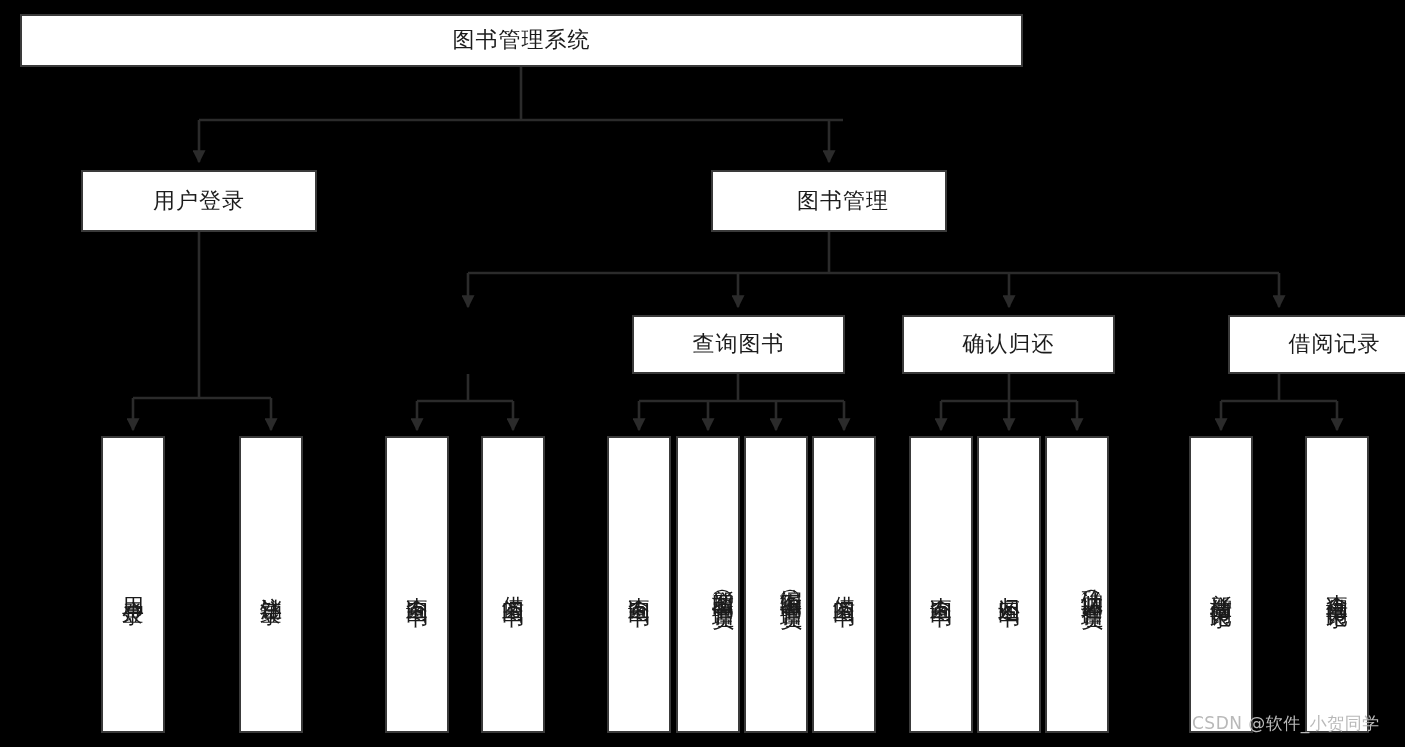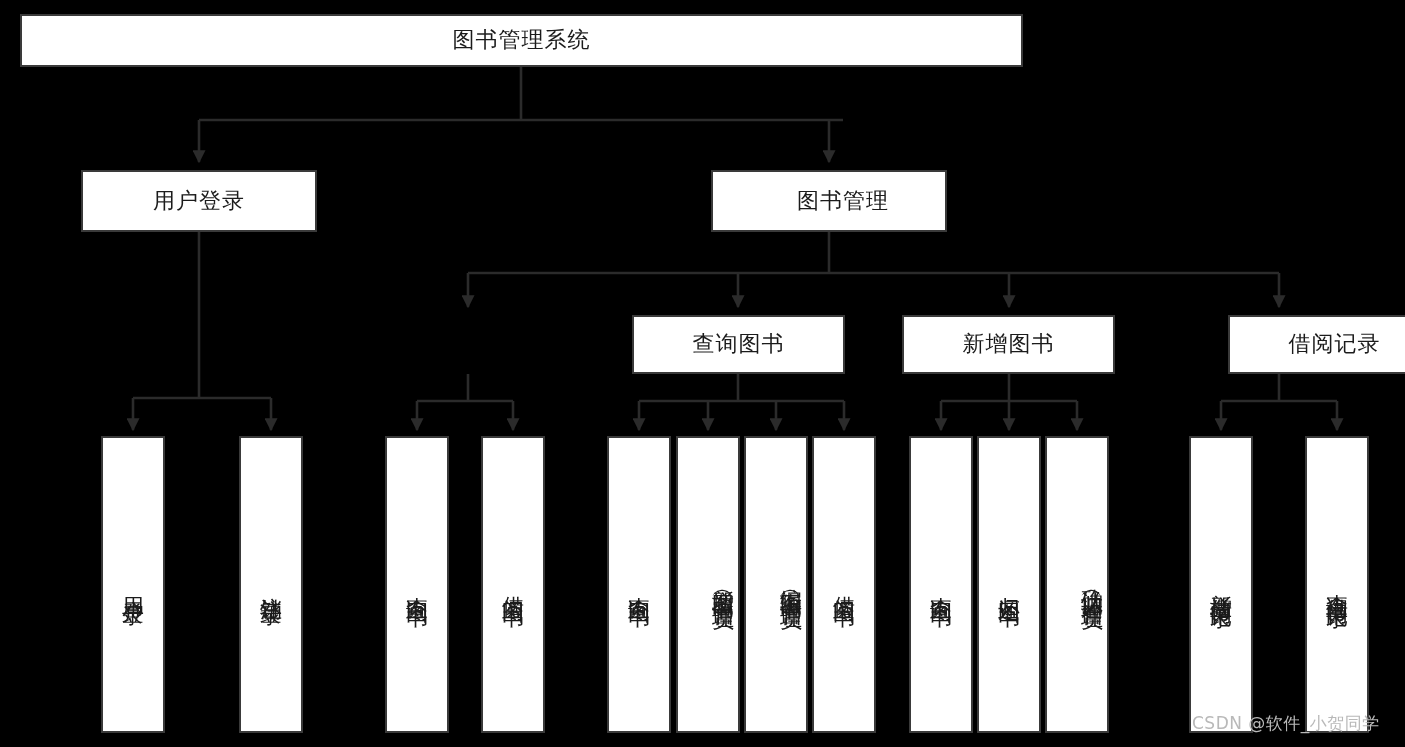--- a/index.html
+++ b/index.html
@@ -129,21 +129,21 @@
   <div class="node horiz" style="left:711px;top:170px;width:236px;height:62px;padding-left:28px;">
     <span class="label">图书管理</span>
   </div>
 
 
   <div class="node horiz" style="left:632px;top:315px;width:213px;height:59px;">
     <span class="label">查询图书</span>
   </div>
 
   <div class="node horiz" style="left:902px;top:315px;width:213px;height:59px;">
-    <span class="label">新增图书</span>
+    <span class="label">确认归还</span>
   </div>
 
   <div class="node horiz" style="left:1228px;top:315px;width:213px;height:59px;">
     <span class="label">借阅记录</span>
   </div>
 
   <div class="node vert root-align" style="left:101px;top:436px;width:64px;height:297px;">
     <span class="label">用户登录</span>
   </div>
 

